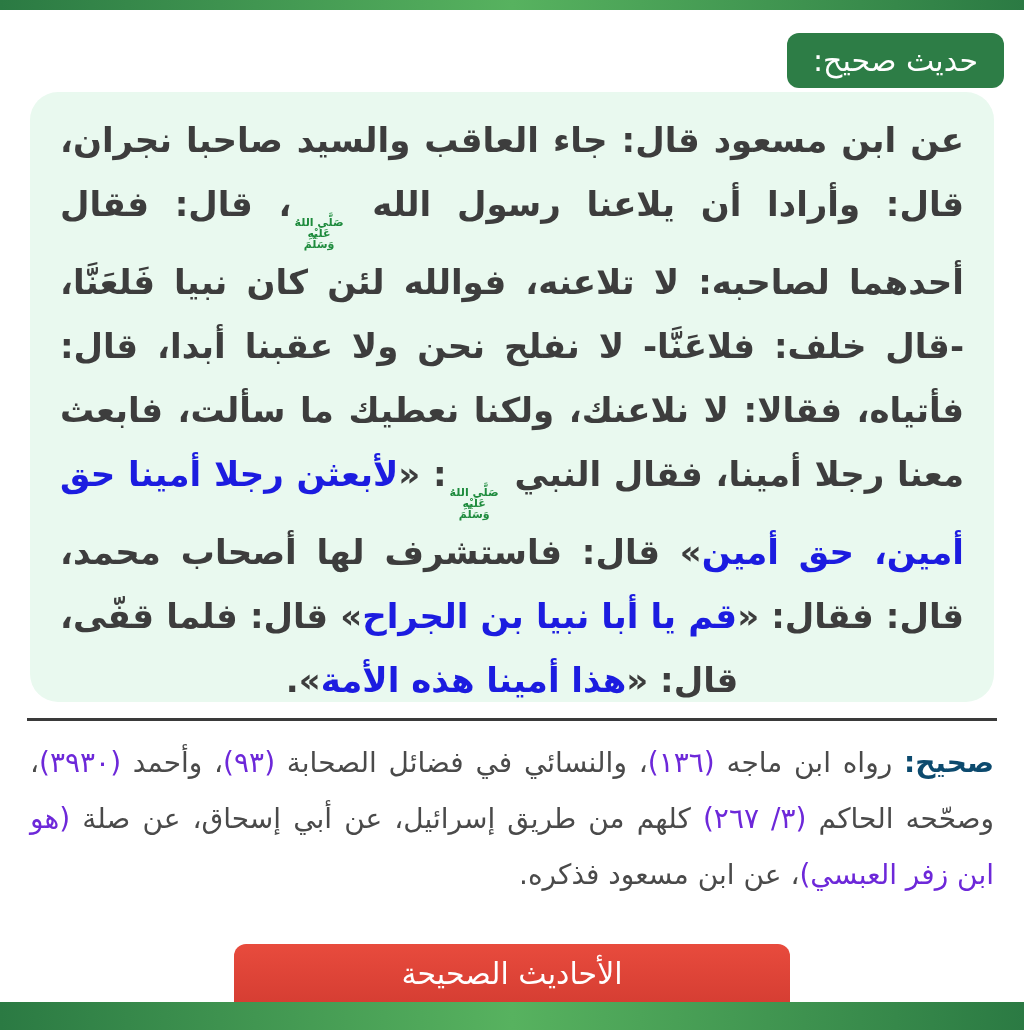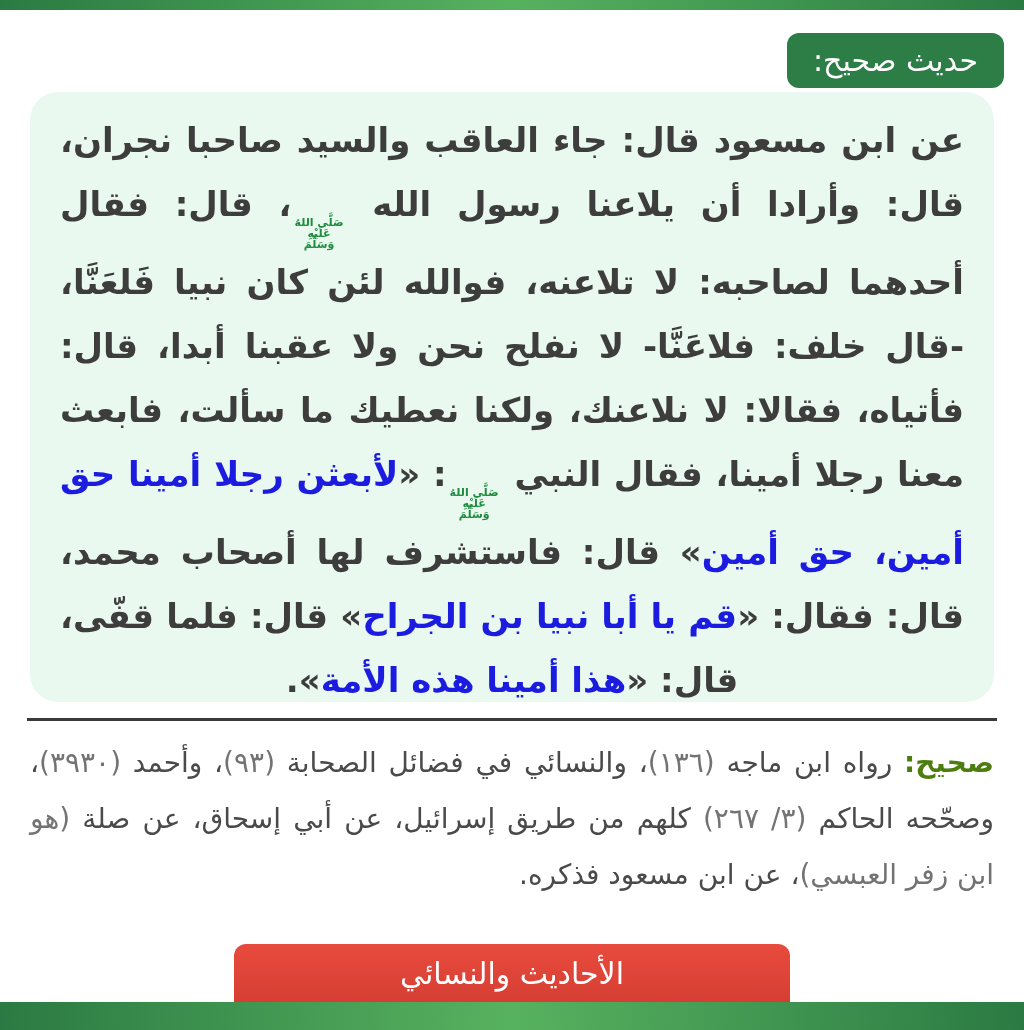--- a/index.html
+++ b/index.html
@@ -48,22 +48,22 @@
     direction: rtl;
     text-align: justify;
     text-align-last: center;
     font-weight: bold;
     font-size: 34px;
     line-height: 64px;
     color: #3d3d3d;
   }
   .seg-normal { color: #3d3d3d; }
   .seg-blue   { color: #1c1ce0; }
-  .seg-green  { color: #737373; }
-  .seg-red    { color: #4d7c0f; font-weight: bold; }
+  .seg-green  { color: #6d28d9; }
+  .seg-red    { color: #0c4a6e; font-weight: bold; }
 
   .seg-saw {
     display: inline-flex;
     flex-direction: column;
     align-items: center;
     vertical-align: -10px;
     color: #1e8b3d;
     font-size: 11px;
     line-height: 11px;
     font-weight: bold;
@@ -121,16 +121,16 @@
         <span>عَلَيْهِ</span>
         <span>وَسَلَّمَ</span>
       </span><span class="seg-normal">: «</span><span class="seg-blue">لأبعثن رجلا أمينا حق أمين، حق أمين</span><span class="seg-normal">» قال: فاستشرف لها أصحاب محمد، قال: فقال: «</span><span class="seg-blue">قم يا أبا نبيا بن الجراح</span><span class="seg-normal">» قال: فلما قفّى، قال: «</span><span class="seg-blue">هذا أمينا هذه الأمة</span><span class="seg-normal">».</span></p>
 </div>
 
 <hr class="divider">
 
 <p class="takhrij"><span class="seg-red">صحيح:</span><span class="seg-normal"> رواه ابن ماجه </span><span class="seg-green">(١٣٦)</span><span class="seg-normal">، والنسائي في فضائل الصحابة </span><span class="seg-green">(٩٣)</span><span class="seg-normal">، وأحمد </span><span class="seg-green">(٣٩٣٠)</span><span class="seg-normal">، وصحّحه الحاكم </span><span class="seg-green">(٣/ ٢٦٧)</span><span class="seg-normal"> كلهم من طريق إسرائيل، عن أبي إسحاق، عن صلة </span><span class="seg-green">(هو ابن زفر العبسي)</span><span class="seg-normal">، عن ابن مسعود فذكره.</span></p>
 
 <div class="footer-banner">
-  <span>الأحاديث والنسائي</span>
+  <span>الأحاديث الصحيحة</span>
 </div>
 
 <div class="bottom-bar"></div>
 
 </body></html>

